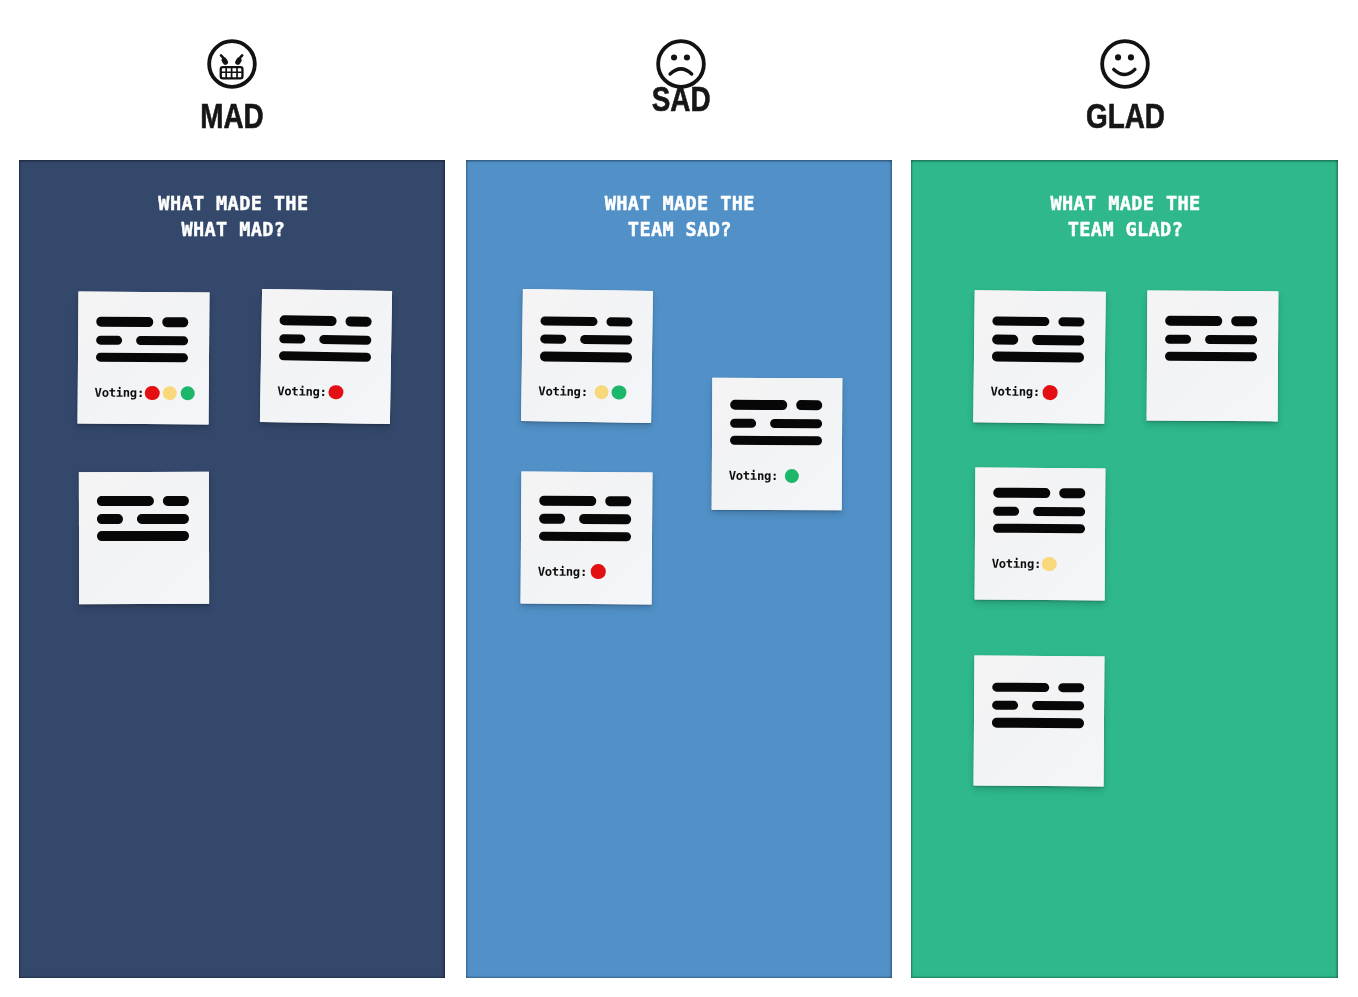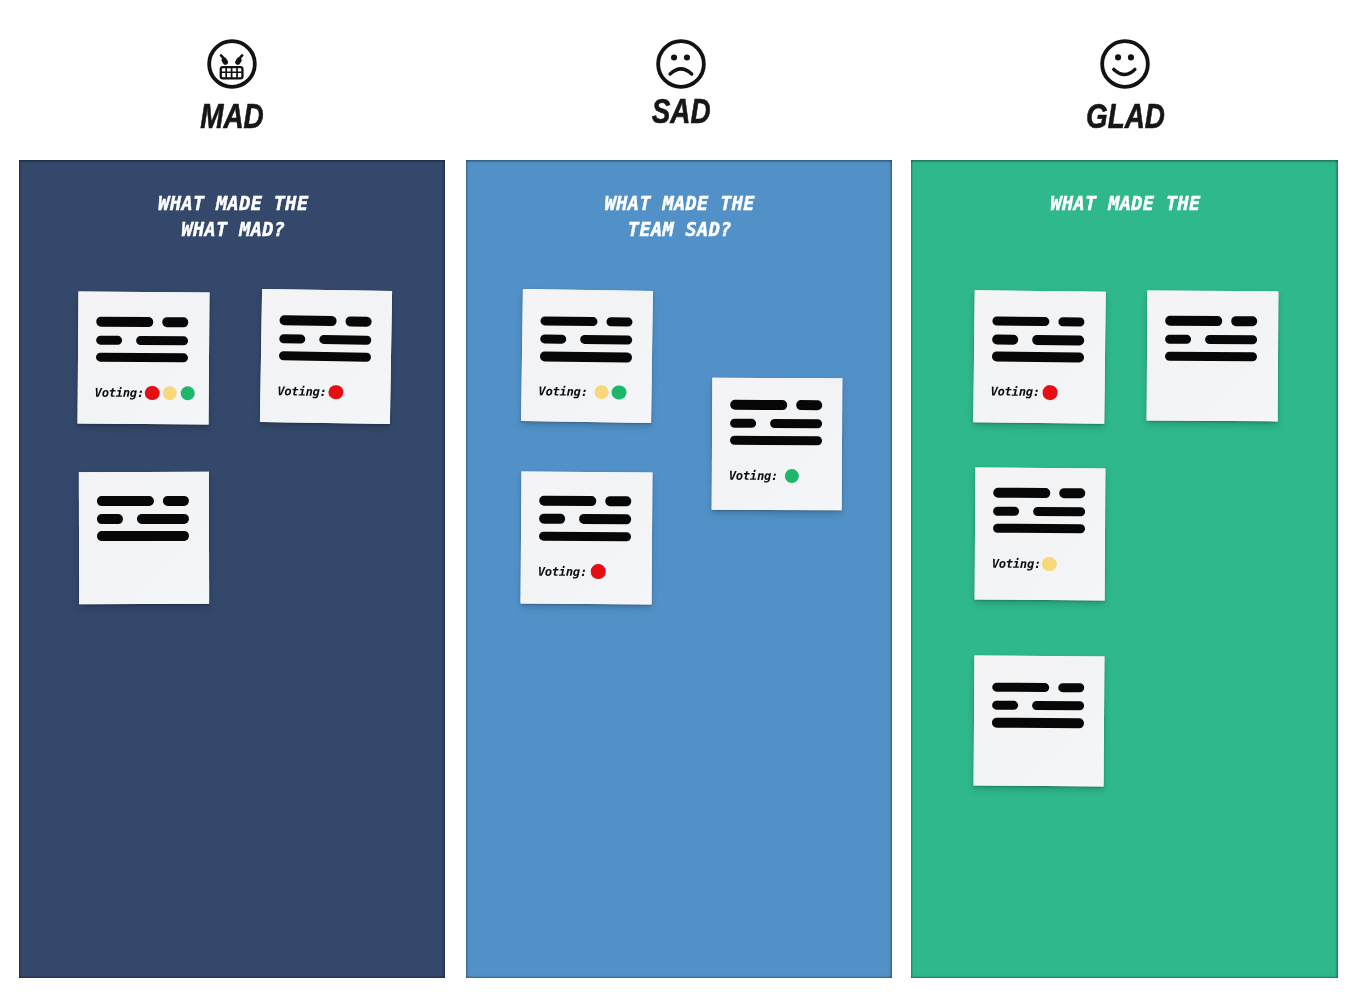--- a/index.html
+++ b/index.html
@@ -1,19 +1,19 @@
 <!DOCTYPE html>
 <html><head>
 <meta charset="utf-8">
 <title>Mad Sad Glad Retrospective Board</title>
 <style>
   html,body{margin:0;padding:0;}
   body{width:1358px;height:997px;background:#ffffff;overflow:hidden;
        font-family:"Liberation Sans",sans-serif;-webkit-font-smoothing:antialiased;}
-  .board{position:relative;width:1358px;height:997px;background:#ffffff;font-style:italic;}
+  .board{position:relative;width:1358px;height:997px;background:#ffffff;}
 
   
   .col-head{position:absolute;top:0;text-align:center;}
   .head-word{font-family:"Liberation Sans",sans-serif;font-weight:bold;
              color:#161616;line-height:1;display:inline-block;
              font-size:34.2px;transform:scaleX(0.815);-webkit-text-stroke:0.62px #161616;transform-origin:50% 50%;}
 
   
   .panel{position:absolute;top:160px;height:818px;
          box-shadow:inset 0 1.6px 2px rgba(0,0,0,.30),
@@ -122,21 +122,21 @@
        </div>
 
      </div>
     <div class="col-head" style="left:481px;width:400px;">
       <div style="position:absolute;left:0;right:0;top:36.5px;line-height:0;"><svg viewBox="0 0 54 54" width="54" height="54">
     <circle cx="27" cy="27" r="22.85" fill="none" stroke="#121212" stroke-width="3.8"></circle>
     <circle cx="20.05" cy="20.5" r="3.05" fill="#121212"></circle>
     <circle cx="32.95" cy="20.5" r="3.05" fill="#121212"></circle>
     <path d="M16.1 37.0 Q27 26.8 37.7 37.0" stroke="#121212" stroke-width="3.4" fill="none" stroke-linecap="round"></path>
   </svg></div>
-      <div style="position:absolute;left:0;right:0;top:94px;line-height:36px;">
+      <div style="position:absolute;left:0;right:0;top:82px;line-height:36px;">
         <span class="head-word">SAD</span>
       </div>
     </div>
     <div class="panel" style="left:466px;width:426px;background:#5191C8;">
      <div class="panel-title" style="left:13.799999999999955px;width:400px;right:auto;">
        <div>WHAT MADE THE</div>
        <div>TEAM SAD?</div>
      </div>
    </div>
     <div class="note" style="left:521.5px;top:290.4px;width:130.3px;height:132.2px;transform:rotate(0.79deg);">
@@ -207,20 +207,21 @@
     <circle cx="32.95" cy="20.4" r="3.05" fill="#121212"></circle>
     <path d="M15.8 32.4 Q27 42.6 36.9 32.4" stroke="#121212" stroke-width="3.4" fill="none" stroke-linecap="round"></path>
   </svg></div>
       <div style="position:absolute;left:0;right:0;top:99px;line-height:36px;">
         <span class="head-word">GLAD</span>
       </div>
     </div>
     <div class="panel" style="left:911px;width:427px;background:#2EB88C;">
      <div class="panel-title" style="left:14.5px;width:400px;right:auto;">
        <div>WHAT MADE THE</div>
+       <div>TEAM GLAD?</div>
      </div>
    </div>
     <div class="note" style="left:973.6px;top:290.8px;width:131.1px;height:131.6px;transform:rotate(0.66deg);">
        <div class="bar-row r1" style="top:25.9px;">
          <span class="bar" style="left:0;width:56.7px;"></span>
          <span class="bar" style="left:65.6px;width:26.1px;"></span>
        </div>
        <div class="bar-row r2" style="top:44px;">
          <span class="bar" style="left:0;width:26.1px;"></span>
          <span class="bar" style="left:39.4px;width:52.3px;"></span>

